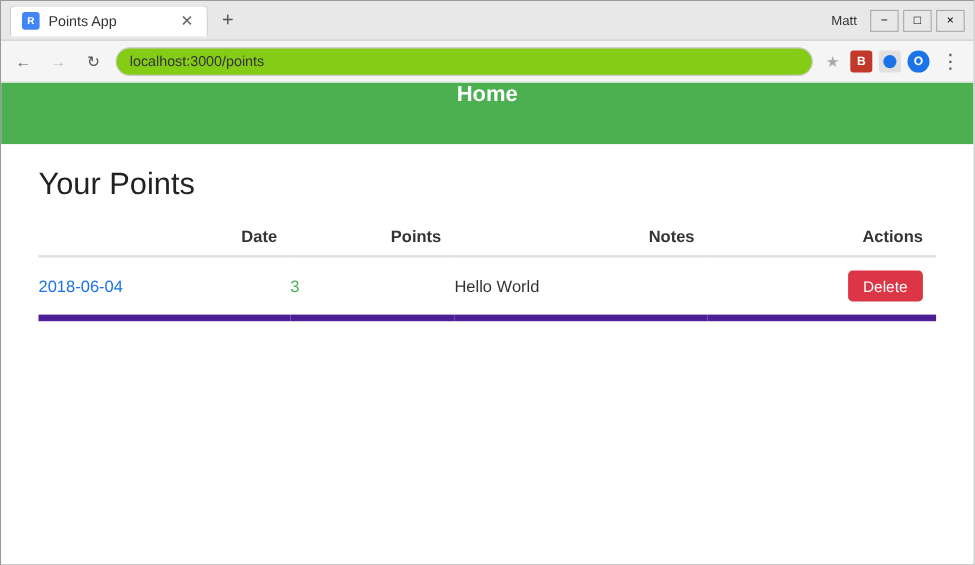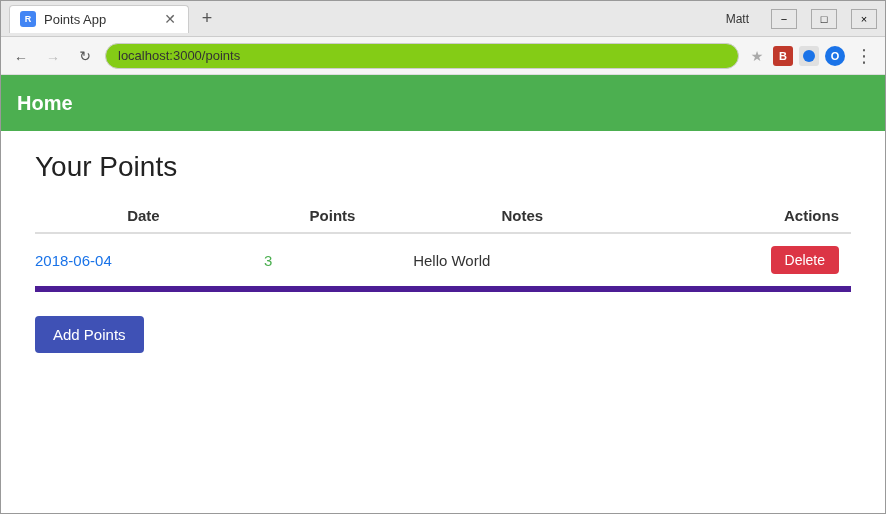--- a/index.html
+++ b/index.html
@@ -77,21 +77,21 @@
       color: #555;
       cursor: pointer;
       border-radius: 50%;
       margin-left: 4px;
     }
     .window-controls {
       position: absolute;
       right: 8px;
       display: flex;
       align-items: center;
-      gap: 14px;
+      gap: 4px;
       height: 100%;
     }
     .user-label {
       font-size: 12px;
       color: #333;
       margin-right: 8px;
     }
     .win-btn {
       width: 26px;
       height: 20px;
@@ -182,20 +182,21 @@
 
     
     .navbar {
       background: #4caf50;
       color: white;
       padding: 0 16px;
       height: 56px;
       display: flex;
       align-items: center;
       justify-content: space-between;
+      flex-direction: column;
     }
     .navbar-brand {
       font-size: 20px;
       font-weight: bold;
       color: white;
       text-decoration: none;
     }
     .navbar-links {
       display: flex;
       gap: 20px;
@@ -220,21 +221,21 @@
     
     .points-table {
       width: 100%;
       border-collapse: collapse;
       margin-bottom: 24px;
     }
     .points-table thead tr {
       border-bottom: 2px solid #ddd;
     }
     .points-table th {
-      text-align: center;
+      text-align: right;
       padding: 8px 12px 8px 0;
       font-size: 15px;
       font-weight: bold;
       color: #333;
     }
     .points-table th.actions-col {
       text-align: right;
     }
     .points-table tbody tr {
       border-bottom: 6px solid #4c1d95;
@@ -342,16 +343,15 @@
               <span class="points-value">3</span>
             </td>
             <td>Hello World</td>
             <td class="actions-col">
               <button class="delete-btn">Delete</button>
             </td>
           </tr>
         </tbody>
       </table>
 
-      <button class="add-points-btn">Add Points</button>
     </div>
   </div>
 </div>
 
 </body></html>

